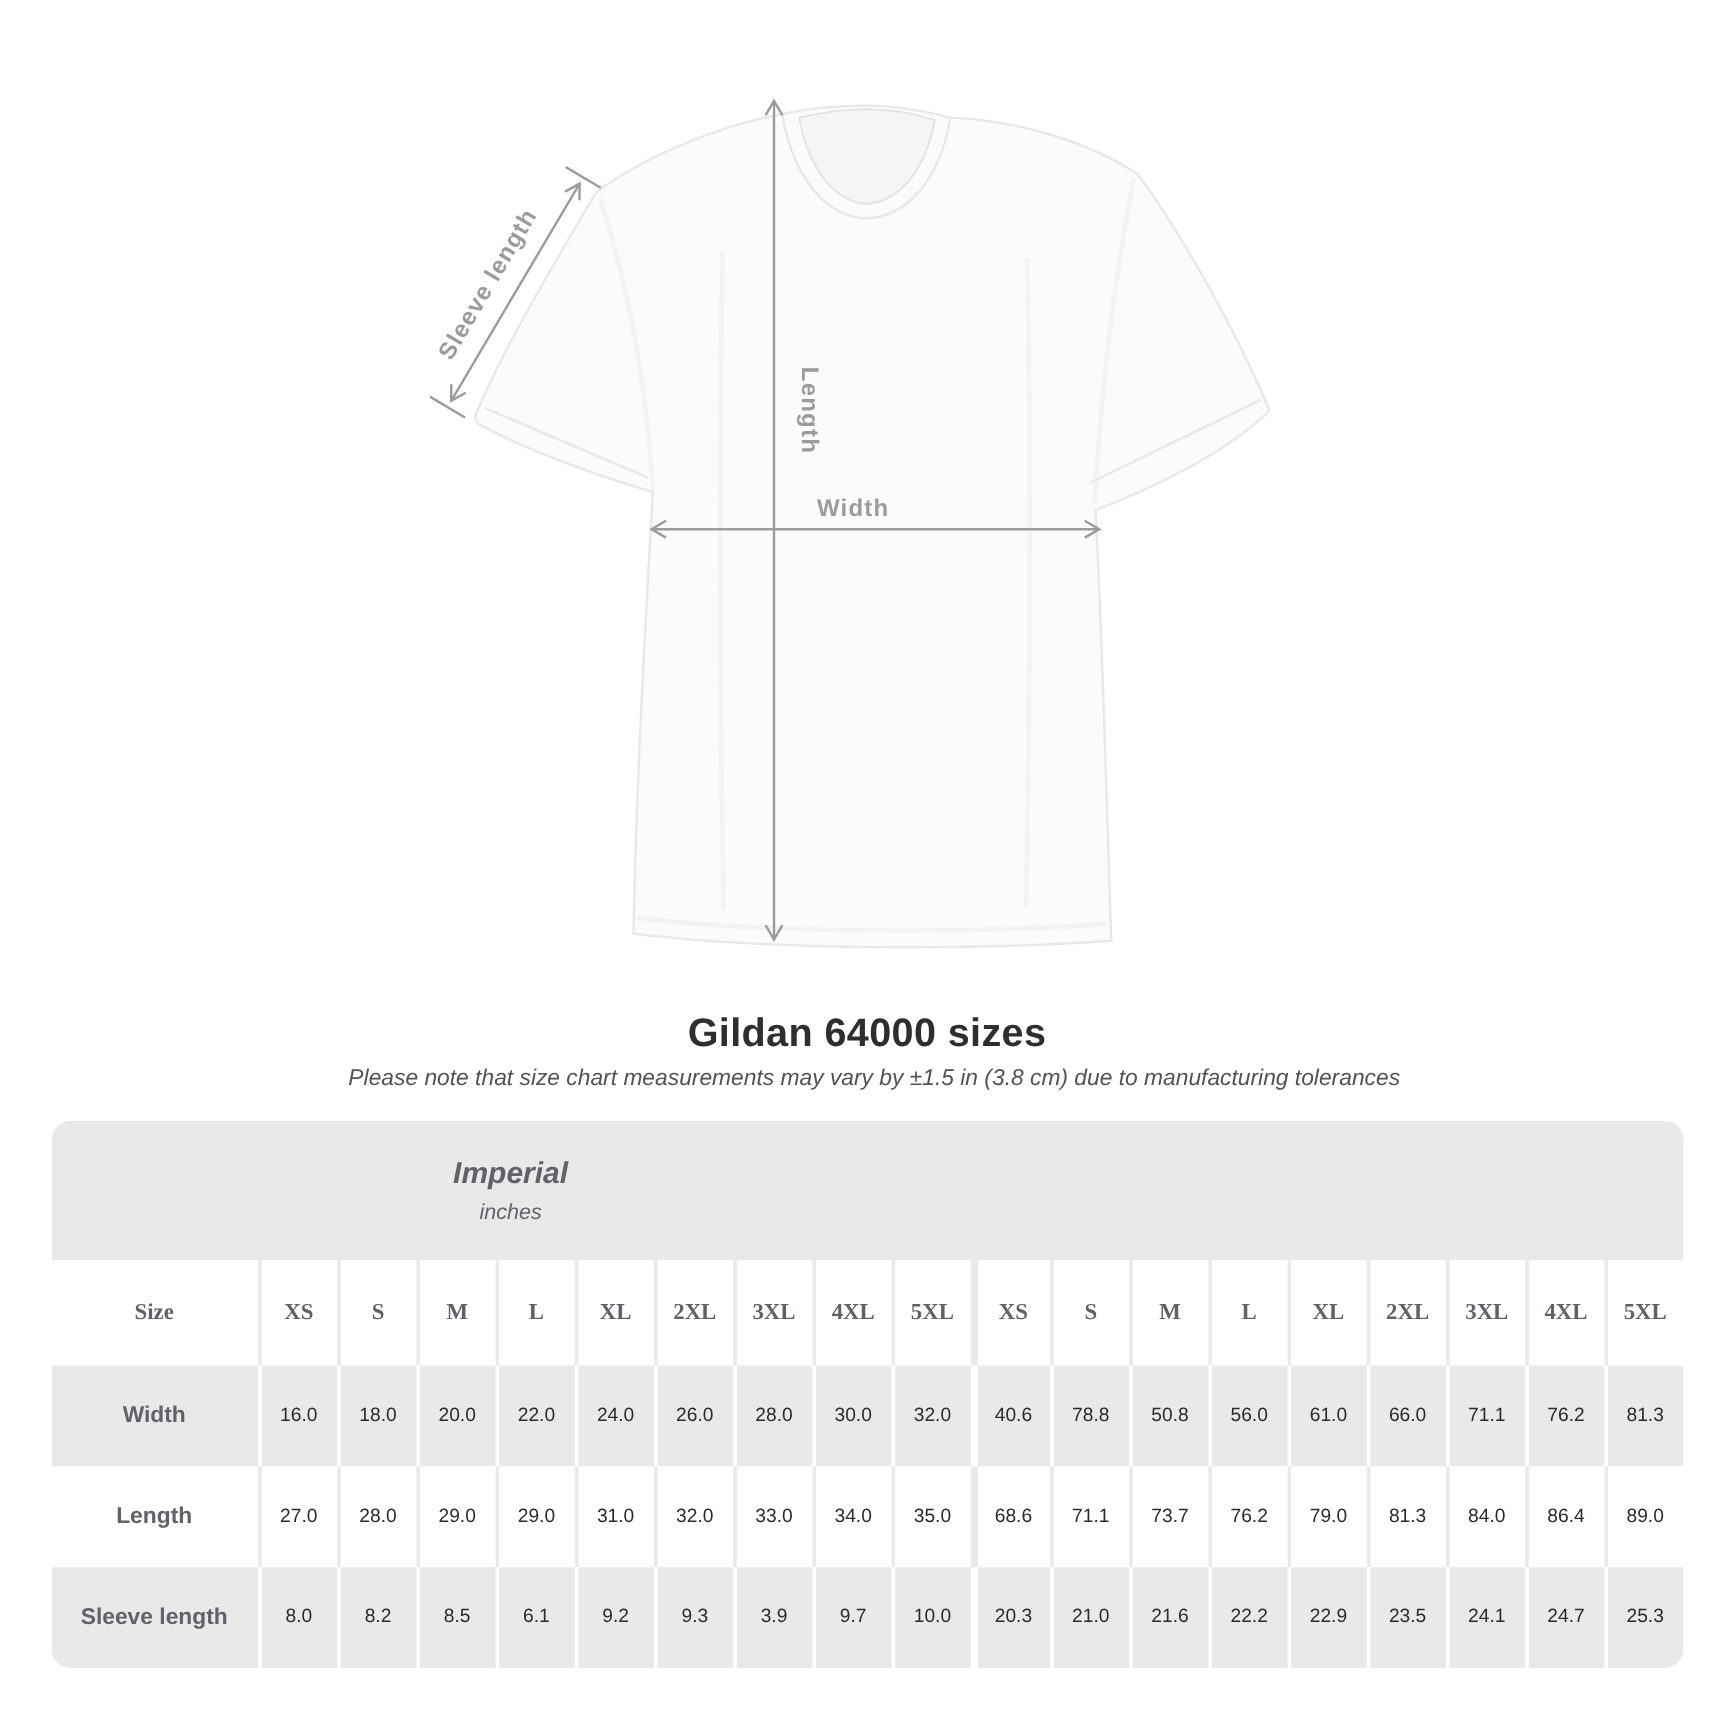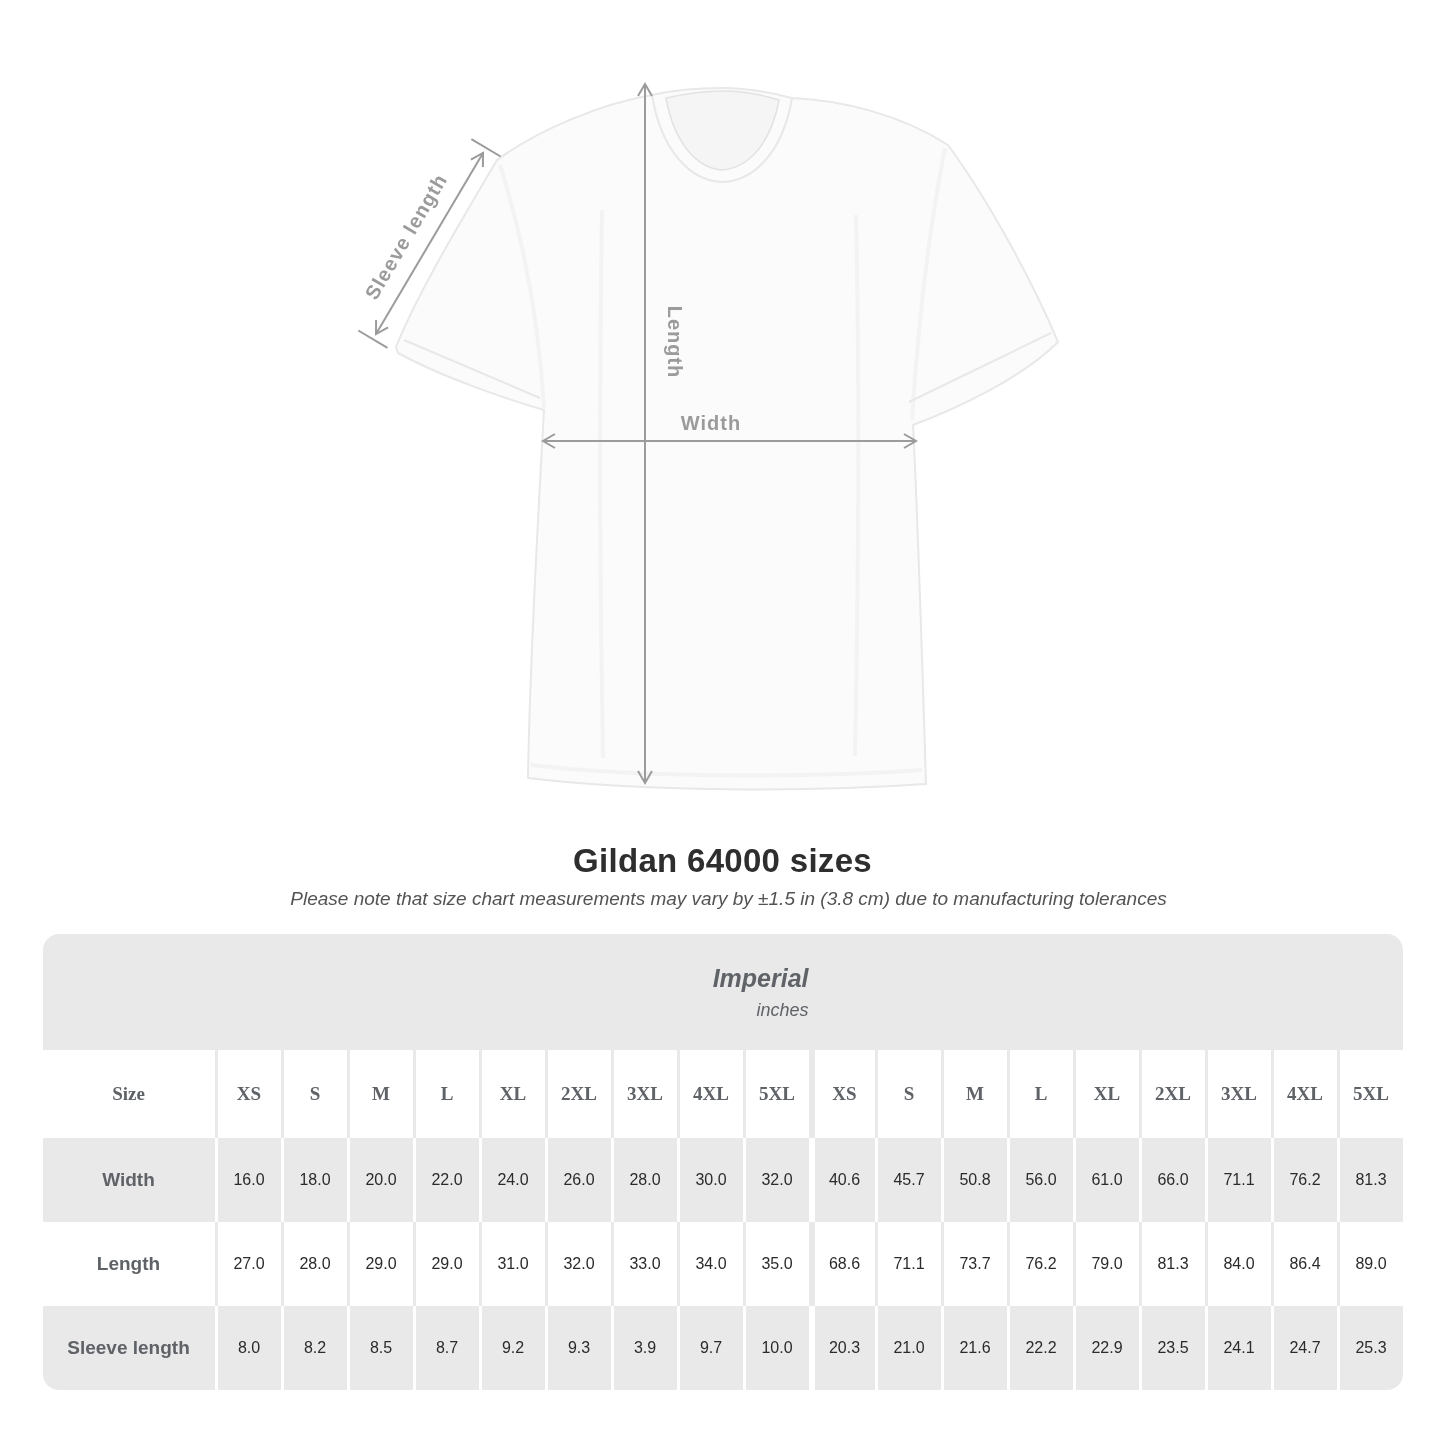--- a/index.html
+++ b/index.html
@@ -30,21 +30,21 @@
   }
   .note{
     margin:8px 0 0;text-align:center;
     font-style:italic;font-size:19px;color:var(--note);padding-left:12px;
   }
   .size-table{
     width:1360px;margin:24px auto 0;
     border-radius:16px;overflow:hidden;
   }
   .band-row{display:grid;grid-template-columns:766px 594px;height:116px;background:var(--gray);}
-  .band-cell{display:flex;flex-direction:column;justify-content:center;align-items:flex-end;gap:7px;}
+  .band-cell{display:flex;flex-direction:column;justify-content:center;align-items:center;gap:7px;}
   .band-title{font-size:25px;font-weight:bold;font-style:italic;color:var(--head);}
   .band-sub{font-size:18px;font-style:italic;color:var(--head);}
   .row{display:grid;grid-template-columns:172px repeat(18,1fr);}
   .header-row{height:88px;background:#fff;font-family:Liberation Serif, serif;}
   .data-row{height:84px;}
   .data-row.gray{background:var(--gray);}
   .data-row.white{background:#fff;}
   .cell{display:flex;align-items:center;justify-content:center;min-width:0;}
   .header-row .cell:not(:first-child){border-left:3px solid var(--gray);}
   .data-row.white .cell:not(:first-child){border-left:3px solid var(--gray);}
@@ -162,21 +162,21 @@
   <div class="cell val-cell">16.0</div>
       <div class="cell val-cell">18.0</div>
       <div class="cell val-cell">20.0</div>
       <div class="cell val-cell">22.0</div>
       <div class="cell val-cell">24.0</div>
       <div class="cell val-cell">26.0</div>
       <div class="cell val-cell">28.0</div>
       <div class="cell val-cell">30.0</div>
       <div class="cell val-cell">32.0</div>
       <div class="cell val-cell metric-start">40.6</div>
-      <div class="cell val-cell">45.7</div>
+      <div class="cell val-cell">78.8</div>
       <div class="cell val-cell">50.8</div>
       <div class="cell val-cell">56.0</div>
       <div class="cell val-cell">61.0</div>
       <div class="cell val-cell">66.0</div>
       <div class="cell val-cell">71.1</div>
       <div class="cell val-cell">76.2</div>
       <div class="cell val-cell">81.3</div>
     </div>
   <div class="row data-row white">
     <div class="cell label-cell">Length</div>
@@ -197,21 +197,21 @@
       <div class="cell val-cell">81.3</div>
       <div class="cell val-cell">84.0</div>
       <div class="cell val-cell">86.4</div>
       <div class="cell val-cell">89.0</div>
     </div>
   <div class="row data-row gray">
     <div class="cell label-cell">Sleeve length</div>
   <div class="cell val-cell">8.0</div>
       <div class="cell val-cell">8.2</div>
       <div class="cell val-cell">8.5</div>
-      <div class="cell val-cell">8.7</div>
+      <div class="cell val-cell">6.1</div>
       <div class="cell val-cell">9.2</div>
       <div class="cell val-cell">9.3</div>
       <div class="cell val-cell">3.9</div>
       <div class="cell val-cell">9.7</div>
       <div class="cell val-cell">10.0</div>
       <div class="cell val-cell metric-start">20.3</div>
       <div class="cell val-cell">21.0</div>
       <div class="cell val-cell">21.6</div>
       <div class="cell val-cell">22.2</div>
       <div class="cell val-cell">22.9</div>

